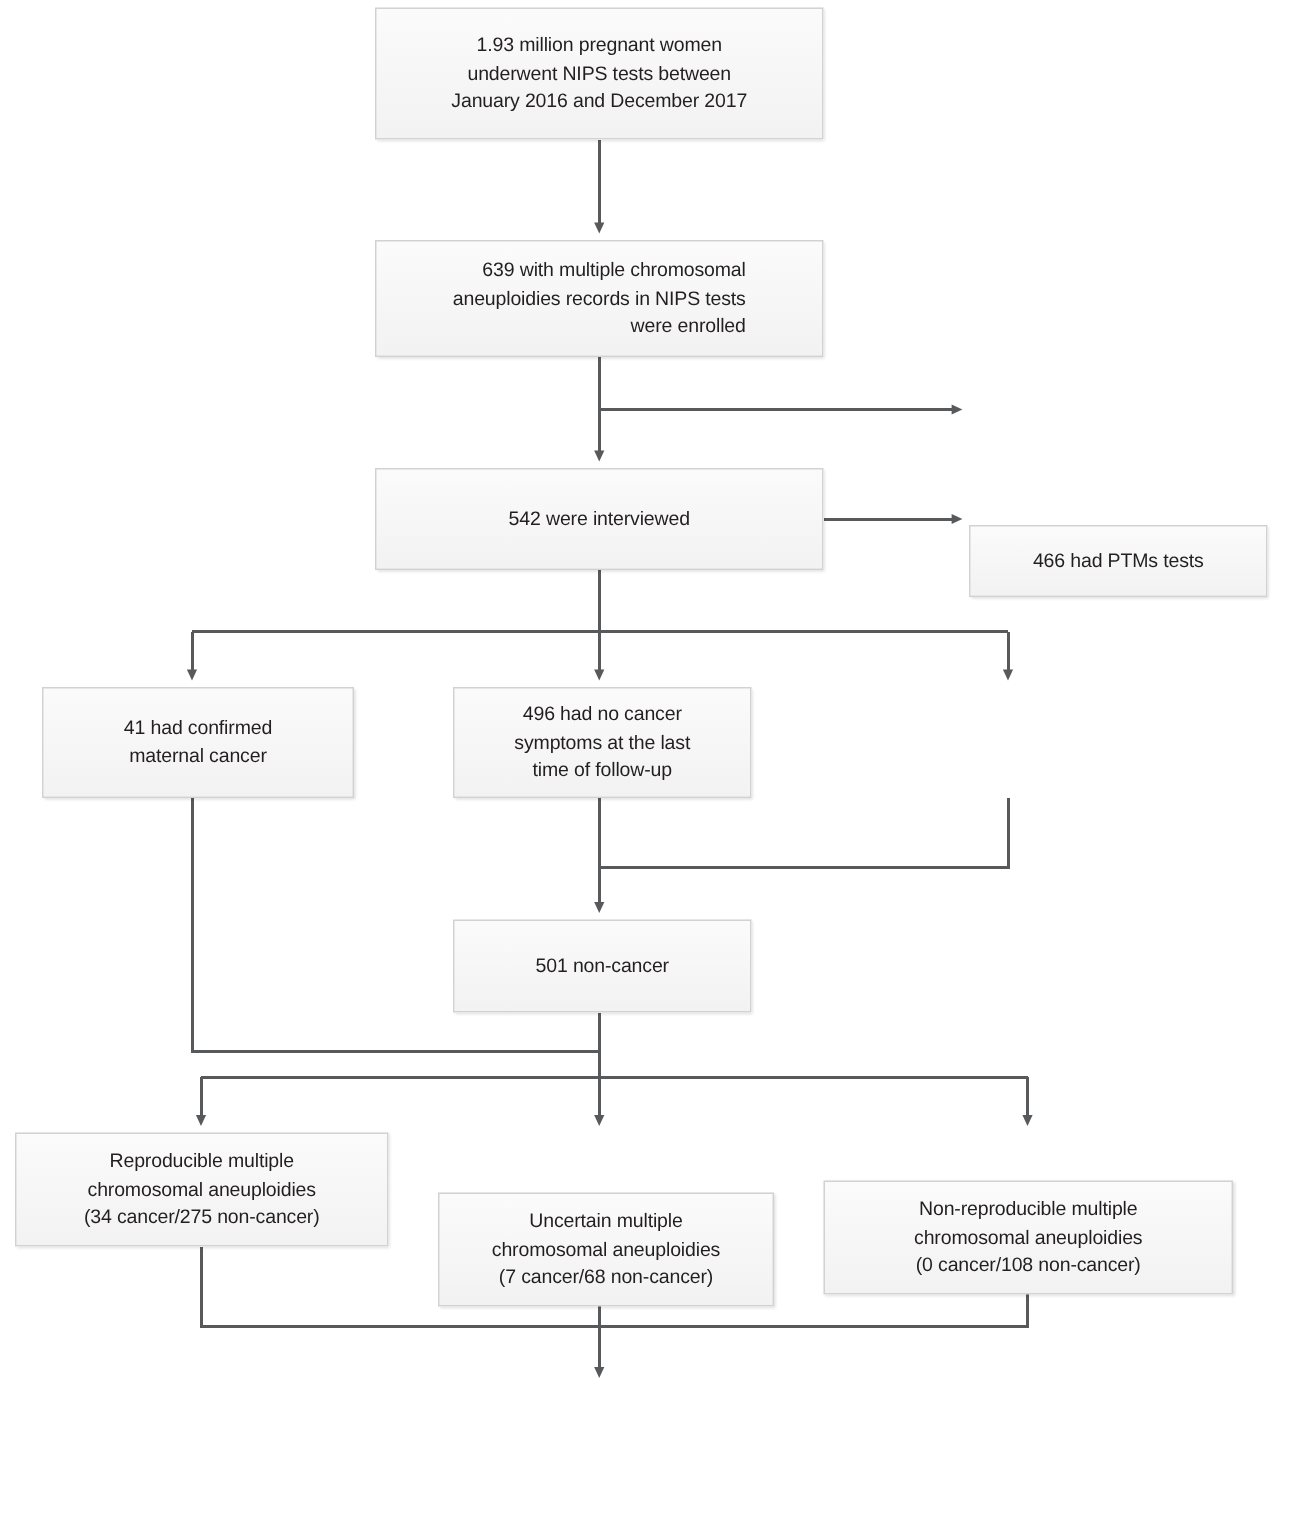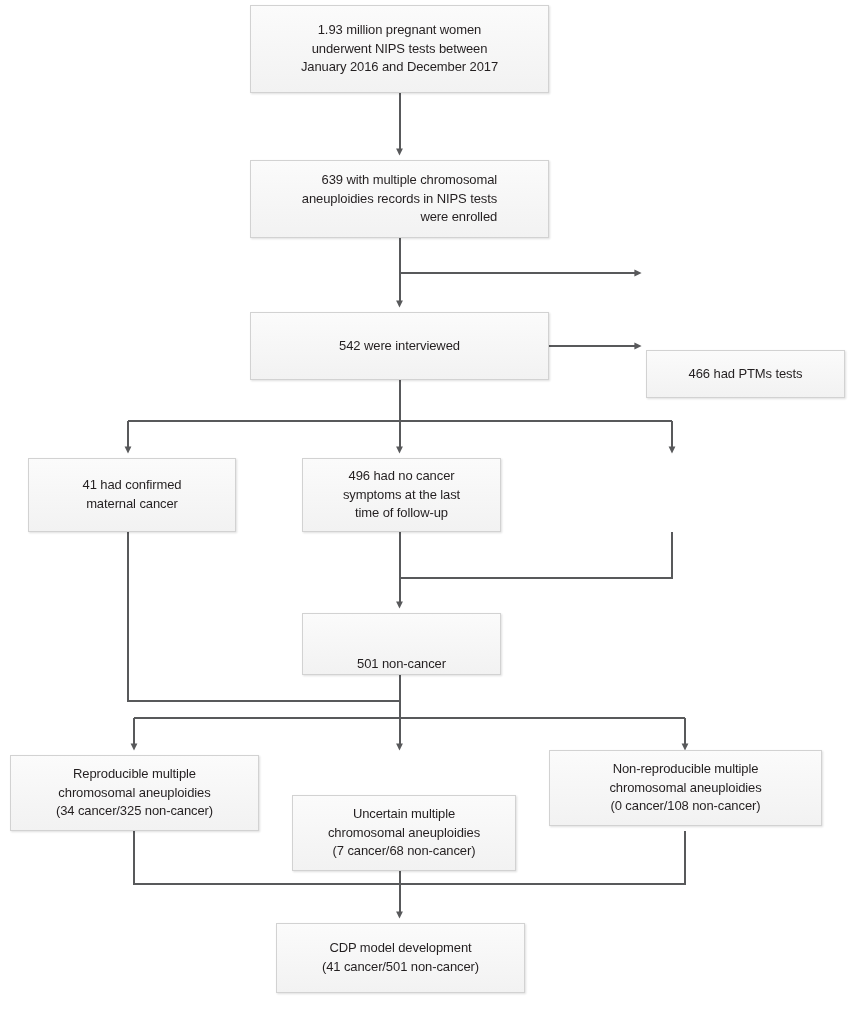--- a/index.html
+++ b/index.html
@@ -114,40 +114,36 @@
 maternal cancer</span>
   </div>
 
   <div class="node" style="left:302px; top:458px; width:199px; height:74px;">
     <span class="node-label">496 had no cancer
 symptoms at the last
 time of follow-up</span>
   </div>
 
 
-  <div class="node" style="left:302px; top:613px; width:199px; height:62px;align-items:flex-end;">
+  <div class="node" style="left:302px; top:613px; width:199px; height:62px;">
     <span class="node-label">501 non-cancer</span>
   </div>
 
   <div class="node" style="left:10px; top:755px; width:249px; height:76px;">
     <span class="node-label">Reproducible multiple
 chromosomal aneuploidies
-(34 cancer/325 non-cancer)</span>
+(34 cancer/275 non-cancer)</span>
   </div>
 
   <div class="node" style="left:292px; top:755px; width:224px; height:76px;margin-top:40px;">
     <span class="node-label">Uncertain multiple
 chromosomal aneuploidies
 (7 cancer/68 non-cancer)</span>
   </div>
 
-  <div class="node" style="left:549px; top:750px; width:273px; height:76px;">
+  <div class="node" style="left:549px; top:787px; width:273px; height:76px;">
     <span class="node-label">Non-reproducible multiple
 chromosomal aneuploidies
 (0 cancer/108 non-cancer)</span>
   </div>
 
-  <div class="node" style="left:276px; top:923px; width:249px; height:70px;">
-    <span class="node-label">CDP model development
-(41 cancer/501 non-cancer)</span>
-  </div>
 
 </div>
 
 </body></html>

